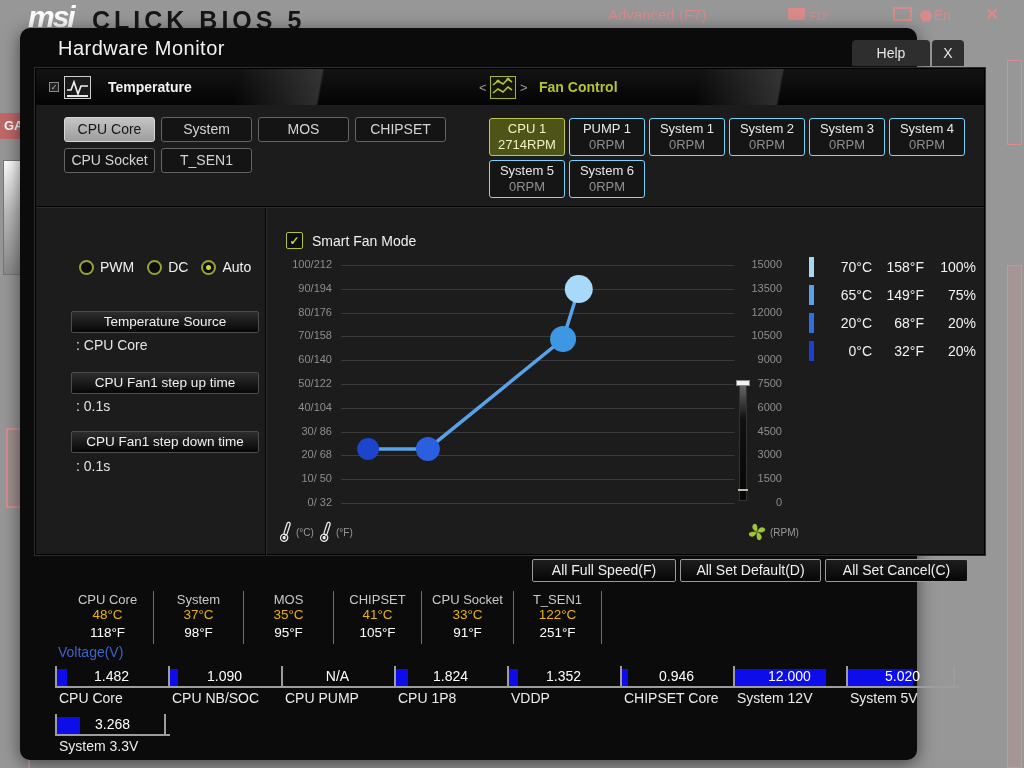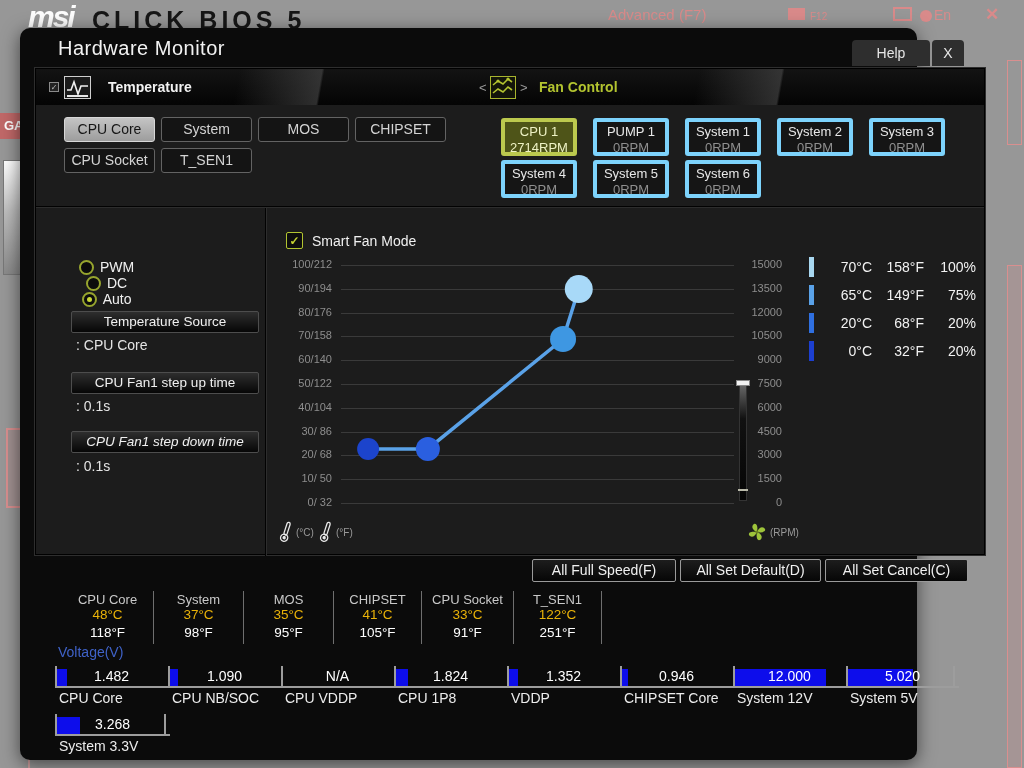--- a/index.html
+++ b/index.html
@@ -43,31 +43,31 @@
   .hdr-arrow { position:absolute; top:11px; color:#9a9a9a; font-size:13px; }
   .arr-l { left:443px; } .arr-r { left:484px; }
   .hdr-fan-icon { position:absolute; left:454px; top:7px; width:26px; height:23px; border:1px solid #a7b42e; background:#13150a; }
   .hdr-fan-label { position:absolute; left:503px; top:10px; color:#b3c430; font-size:14px; font-weight:bold; }
 
   
   .ttabs { position:absolute; left:28px; top:48px; width:390px; display:flex; flex-wrap:wrap; gap:6px; }
   .ttab { width:91px; height:25px; background:#141414; border:1px solid #636363; border-radius:3px; color:#d4d4d4; font-size:14px; text-align:center; line-height:23px; cursor:pointer; }
   .ttab.active { background:linear-gradient(#c4c4c4,#9d9d9d); color:#161616; border-color:#d8d8d8; }
   .ftabs { position:absolute; left:453px; top:49px; width:486px; display:flex; flex-wrap:wrap; gap:4px; }
-  .ftab { width:76px; height:38px; background:#151515; border:4px solid #7dd3fc; border-radius:3px; text-align:center; cursor:pointer; padding-top:2px;margin-left:12px; }
+  .ftab { width:76px; height:38px; background:#151515; border:1px solid #7dd3fc; border-radius:3px; text-align:center; cursor:pointer; padding-top:2px; }
   .ftab .fl { color:#e8e8e8; font-size:13px; line-height:16px; }
   .ftab .fr { color:#8f8f8f; font-size:13px; line-height:16px; }
   .ftab.active { background:#4e5418; border-color:#bcc94e; }
   .ftab.active .fl, .ftab.active .fr { color:#eef2c4; }
 
   .hdiv { position:absolute; left:0; top:137px; width:100%; height:2px; background:#020202; border-bottom:1px solid #2d2d2d; }
   .vdiv { position:absolute; left:229px; top:139px; width:2px; height:348px; background:#020202; border-right:1px solid #2d2d2d; }
 
   
-  .modes { position:absolute; left:43px; top:190px; display:flex; align-items:center;flex-direction:column; }
+  .modes { position:absolute; left:43px; top:190px; display:flex; align-items:center; }
   .radio-wrap { display:flex; align-items:center; margin-right:13px; cursor:pointer; }
   .radio-circle { width:15px; height:15px; border:2px solid #97a52e; border-radius:50%; background:#0c0c0c; margin-right:6px; position:relative; }
   .radio-circle .dot { position:absolute; left:3px; top:3px; width:5px; height:5px; border-radius:50%; background:#c9d837; display:none; }
   .radio-wrap.sel .radio-circle .dot { display:block; }
   .radio-label { color:#f0f0f0; font-size:14px; }
   .field-btn { position:absolute; left:35px; width:188px; height:22px; background:linear-gradient(#2e2e2e,#060606); border:1px solid #4d4d4d; border-radius:2px; color:#f0f0f0; font-size:13.5px; text-align:center; line-height:20px; cursor:pointer; }
   .field-val { position:absolute; left:40px; color:#e4e4e4; font-size:14px; }
 
   
   .sfm-box { position:absolute; left:250px; top:163px; width:17px; height:17px; border:1px solid #b2c430; border-radius:2px; background:#0d0d0d; color:#c6d432; font-size:12px; font-weight:bold; text-align:center; line-height:16px; cursor:pointer; }
@@ -216,21 +216,21 @@
             <span class="dot"></span>
           </span>
           <span class="radio-label">Auto</span>
         </div>
       </div>
     <div id="left-fields">
         <div class="field-btn" style="top: 242px;">Temperature Source</div>
         <div class="field-val" style="top: 268px;">: CPU Core</div>
         <div class="field-btn" style="top: 303px;">CPU Fan1 step up time</div>
         <div class="field-val" style="top: 329px;">: 0.1s</div>
-        <div class="field-btn" style="top: 362px; font-style: italic;">CPU Fan1 step down time</div>
+        <div class="field-btn" style="top: 362px;">CPU Fan1 step down time</div>
         <div class="field-val" style="top: 389px;">: 0.1s</div>
       </div>
 
     <div class="sfm-box">✓</div>
     <div class="sfm-label">Smart Fan Mode</div>
 
     <div id="chart">
         <div class="gridline" style="top: 196px;"></div>
         <div class="tickL" style="top: 189px;">100/212</div>
         <div class="tickR" style="top: 189px;">15000</div>
@@ -385,21 +385,21 @@
           <div class="volt-fill" style="width: 8px;"></div>
           <div class="volt-val">1.090</div>
         </div>
         <div class="volt-label">CPU NB/SOC</div>
       </div>
       <div class="volt-cell" style="width: 113px;">
         <div class="volt-gauge">
           <div class="volt-tickL"></div>
           <div class="volt-val">N/A</div>
         </div>
-        <div class="volt-label">CPU VDDP</div>
+        <div class="volt-label">CPU PUMP</div>
       </div>
       <div class="volt-cell" style="width: 113px;">
         <div class="volt-gauge">
           <div class="volt-tickL"></div>
           <div class="volt-fill" style="width: 12px;"></div>
           <div class="volt-val">1.824</div>
         </div>
         <div class="volt-label">CPU 1P8</div>
       </div>
       <div class="volt-cell" style="width: 113px;">

